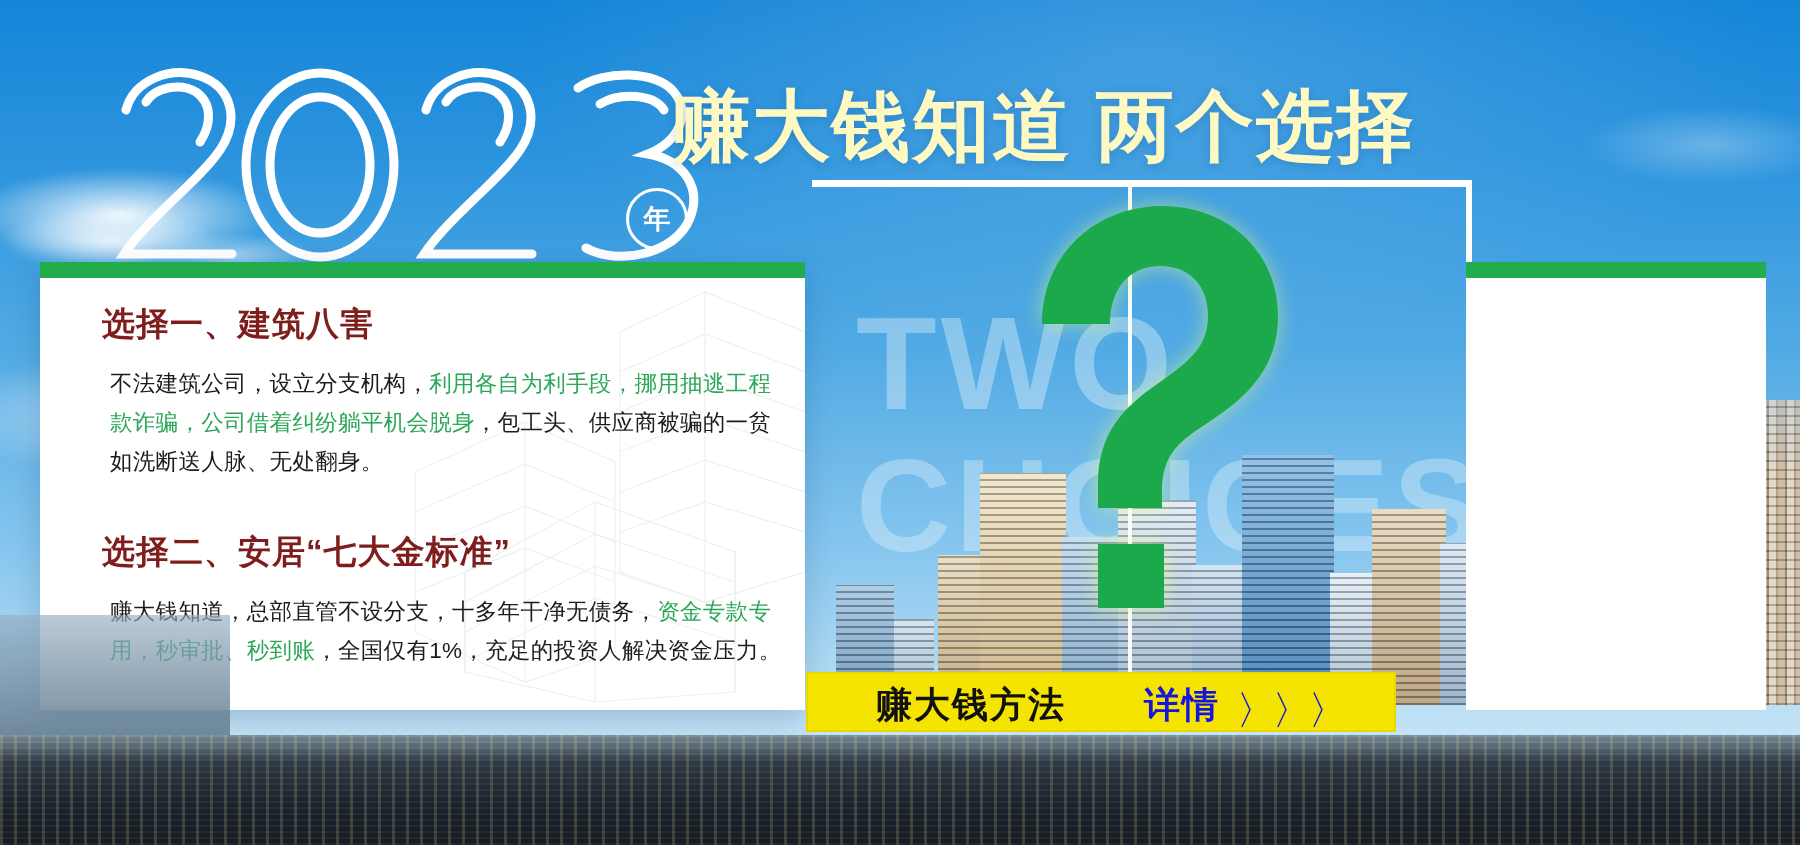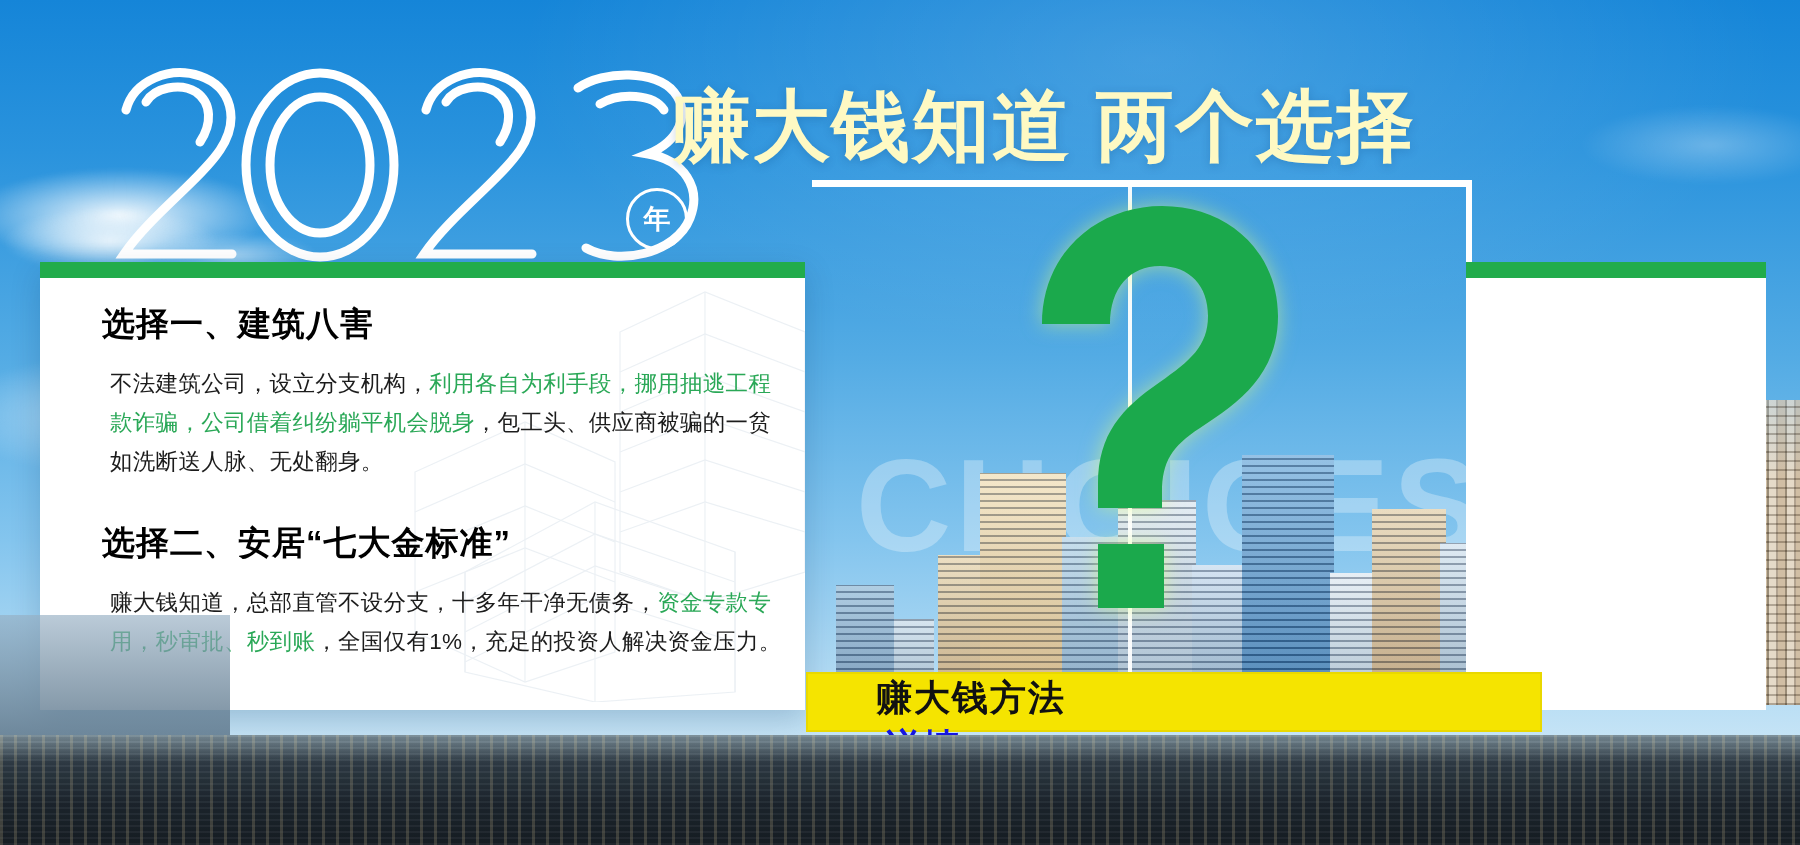--- a/index.html
+++ b/index.html
@@ -145,44 +145,43 @@
     background:#22ac4b;
   }
   .blueprint{
     position:absolute; inset:0; overflow:hidden; opacity:.5;
   }
   .blueprint svg{ position:absolute; right:-30px; top:10px; width:430px; height:430px; }
 
   .card-inner{ position:relative; padding:44px 0 0 62px; }
 
   .sec-title{
-    color:#000000; font-size:33px; font-weight:900; letter-spacing:1px;
+    color:#7f1d1d; font-size:33px; font-weight:900; letter-spacing:1px;
     line-height:1.1; margin-bottom:22px;
   }
   .sec-body{
     font-size:22.5px; line-height:39px; color:#1c1c1c; letter-spacing:.3px;
     width:672px;
     margin-left:8px;
   }
   .sec-body .g{ color:#2aa857; }
 
   .dashed{
     position:absolute; left:102px; top:496px; width:578px; height:0;
     border-top:4px dashed #31ad5c;
   }
 
-  .sec2{ position:absolute; left:0; top:263px; padding:0 0 0 62px; }
+  .sec2{ position:absolute; left:0; top:272px; padding:0 0 0 62px; }
 
   
   .cta{
-    position:absolute; left:806px; top:672px; width:736px; height:60px;
+    position:absolute; left:806px; top:672px; width:590px; height:60px;
     background:#f5e400;
-    display:flex; align-items:flex-start;
+    display:flex; align-items:flex-end;
     border:2px solid #e9d800;
-    flex-direction:column;
   }
   .cta-left{
     color:#111111; font-size:36px; font-weight:900; letter-spacing:2px;
     margin-left:68px;
   }
   .cta-right{
     color:#1515e0; font-size:36px; font-weight:900; letter-spacing:2px;
     margin-left:78px;
   }
   .chev{
@@ -202,20 +201,21 @@
 <div id="stage">
 
   <div class="sky"></div>
   <div class="cloud c1"></div>
   <div class="cloud c2"></div>
   <div class="cloud c3"></div>
   <div class="cloud c4"></div>
   <div class="cloud c5"></div>
   <div class="cloud c6"></div>
 
+  <div class="wm wm1">TWO</div>
   <div class="wm wm2">CHOICES</div>
 
   <div class="skyline-mid">
     <div class="bld" style="left:6px;width:58px;height:120px;background:linear-gradient(180deg,#9fc3dd,#5d86ab);"></div>
     <div class="bld" style="left:64px;width:40px;height:86px;background:linear-gradient(180deg,#cfe0ec,#8aa8c0);"></div>
     <div class="bld" style="left:108px;width:70px;height:150px;background:linear-gradient(180deg,#e8d9b6,#b79a6c);"></div>
     <div class="bld" style="left:150px;width:86px;height:232px;background:linear-gradient(180deg,#f2e3c0,#c6a873);"></div>
     <div class="bld" style="left:232px;width:64px;height:168px;background:linear-gradient(180deg,#bcd8ea,#6f97b8);"></div>
     <div class="bld" style="left:288px;width:78px;height:205px;background:linear-gradient(180deg,#dfe9f1,#93aec4);"></div>
     <div class="bld" style="left:362px;width:56px;height:140px;background:linear-gradient(180deg,#cddff0,#7b9db9);"></div>

